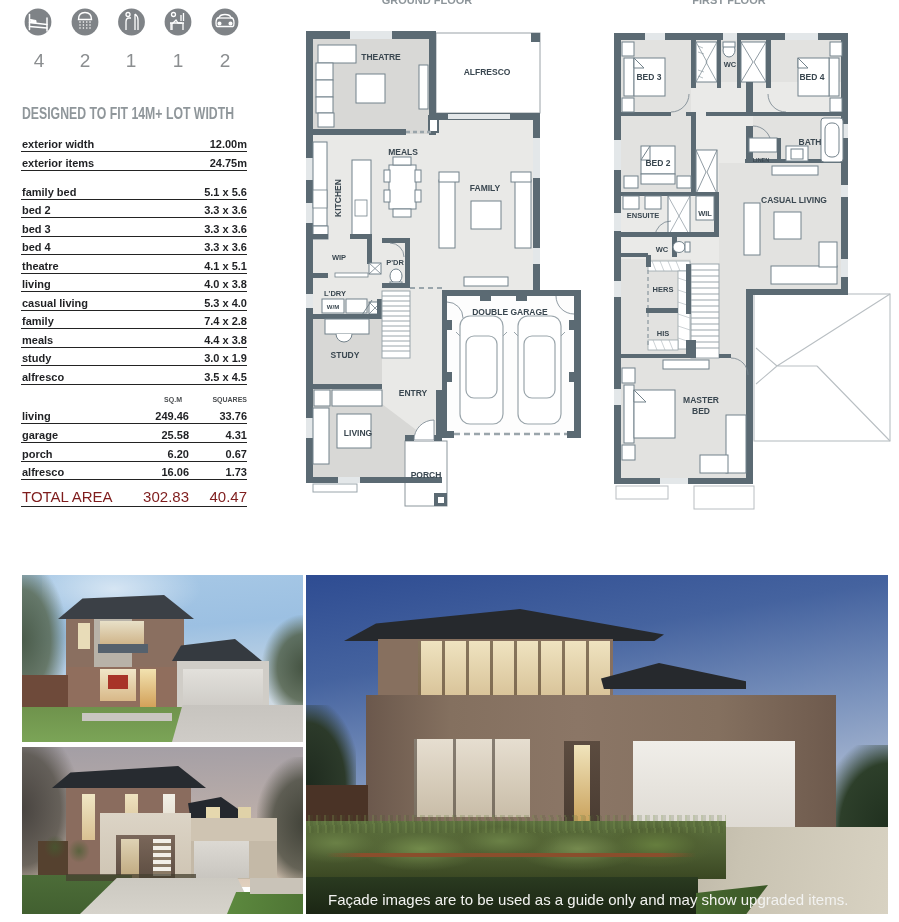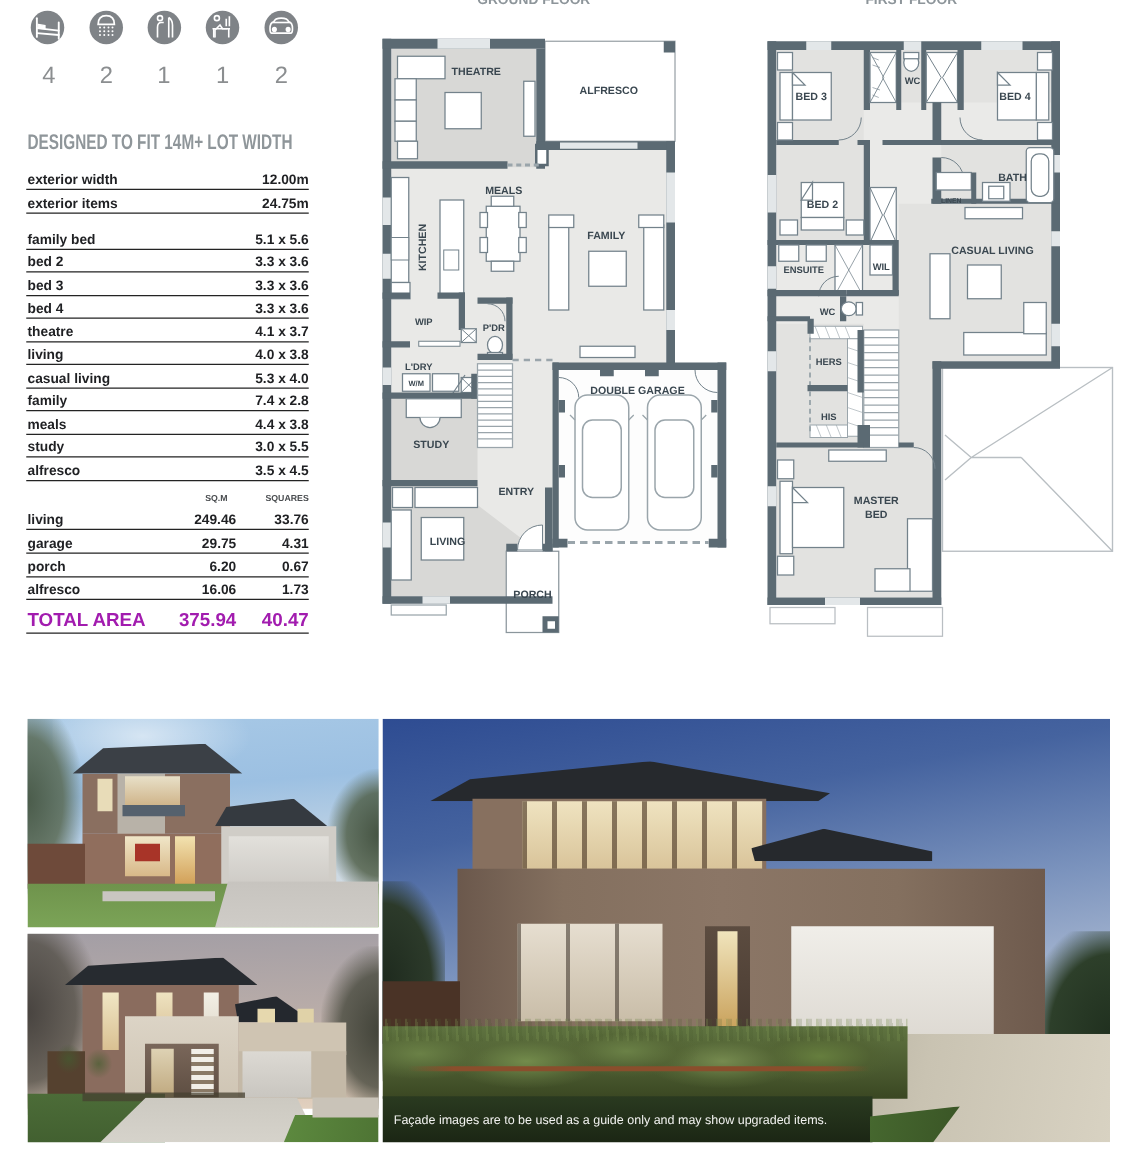--- a/index.html
+++ b/index.html
@@ -100,76 +100,76 @@
     <div class="abs" style="left:21px;top:221.5px;width:226px;height:14px;border-bottom:1.2px solid #232323;font-size:11px;font-weight:bold;color:#1f2023">
       <span style="position:absolute;left:1px;bottom:1px">bed 3</span>
       <span style="position:absolute;right:0;bottom:1px">3.3 x 3.6</span>
     </div>
     <div class="abs" style="left:21px;top:240px;width:226px;height:14px;border-bottom:1.2px solid #232323;font-size:11px;font-weight:bold;color:#1f2023">
       <span style="position:absolute;left:1px;bottom:1px">bed 4</span>
       <span style="position:absolute;right:0;bottom:1px">3.3 x 3.6</span>
     </div>
     <div class="abs" style="left:21px;top:258.5px;width:226px;height:14px;border-bottom:1.2px solid #232323;font-size:11px;font-weight:bold;color:#1f2023">
       <span style="position:absolute;left:1px;bottom:1px">theatre</span>
-      <span style="position:absolute;right:0;bottom:1px">4.1 x 3.7</span>
+      <span style="position:absolute;right:0;bottom:1px">4.1 x 5.1</span>
     </div>
     <div class="abs" style="left:21px;top:277px;width:226px;height:14px;border-bottom:1.2px solid #232323;font-size:11px;font-weight:bold;color:#1f2023">
       <span style="position:absolute;left:1px;bottom:1px">living</span>
       <span style="position:absolute;right:0;bottom:1px">4.0 x 3.8</span>
     </div>
     <div class="abs" style="left:21px;top:295.5px;width:226px;height:14px;border-bottom:1.2px solid #232323;font-size:11px;font-weight:bold;color:#1f2023">
       <span style="position:absolute;left:1px;bottom:1px">casual living</span>
       <span style="position:absolute;right:0;bottom:1px">5.3 x 4.0</span>
     </div>
     <div class="abs" style="left:21px;top:314px;width:226px;height:14px;border-bottom:1.2px solid #232323;font-size:11px;font-weight:bold;color:#1f2023">
       <span style="position:absolute;left:1px;bottom:1px">family</span>
       <span style="position:absolute;right:0;bottom:1px">7.4 x 2.8</span>
     </div>
     <div class="abs" style="left:21px;top:332.5px;width:226px;height:14px;border-bottom:1.2px solid #232323;font-size:11px;font-weight:bold;color:#1f2023">
       <span style="position:absolute;left:1px;bottom:1px">meals</span>
       <span style="position:absolute;right:0;bottom:1px">4.4 x 3.8</span>
     </div>
     <div class="abs" style="left:21px;top:351px;width:226px;height:14px;border-bottom:1.2px solid #232323;font-size:11px;font-weight:bold;color:#1f2023">
       <span style="position:absolute;left:1px;bottom:1px">study</span>
-      <span style="position:absolute;right:0;bottom:1px">3.0 x 5.5</span>
+      <span style="position:absolute;right:0;bottom:1px">3.0 x 1.9</span>
     </div>
     <div class="abs" style="left:21px;top:369.5px;width:226px;height:14px;border-bottom:1.2px solid #232323;font-size:11px;font-weight:bold;color:#1f2023">
       <span style="position:absolute;left:1px;bottom:1px">alfresco</span>
       <span style="position:absolute;right:0;bottom:1px">3.5 x 4.5</span>
     </div>
   </div>
 
 <div id="areatable">
     <div class="abs" style="left:21px;top:396px;width:226px;font-size:7px;font-weight:bold;color:#4a4d50">
       <span style="position:absolute;right:65px">SQ.M</span>
       <span style="position:absolute;right:0">SQUARES</span>
     </div>
     <div class="abs" style="left:21px;top:409px;width:226px;height:14px;border-bottom:1.2px solid #232323;font-size:11px;font-weight:bold;color:#1f2023">
       <span style="position:absolute;left:1px;bottom:1px">living</span>
       <span style="position:absolute;right:58px;bottom:1px">249.46</span>
       <span style="position:absolute;right:0;bottom:1px">33.76</span>
     </div>
     <div class="abs" style="left:21px;top:427.5px;width:226px;height:14px;border-bottom:1.2px solid #232323;font-size:11px;font-weight:bold;color:#1f2023">
       <span style="position:absolute;left:1px;bottom:1px">garage</span>
-      <span style="position:absolute;right:58px;bottom:1px">29.75</span>
+      <span style="position:absolute;right:58px;bottom:1px">25.58</span>
       <span style="position:absolute;right:0;bottom:1px">4.31</span>
     </div>
     <div class="abs" style="left:21px;top:446.5px;width:226px;height:14px;border-bottom:1.2px solid #232323;font-size:11px;font-weight:bold;color:#1f2023">
       <span style="position:absolute;left:1px;bottom:1px">porch</span>
       <span style="position:absolute;right:58px;bottom:1px">6.20</span>
       <span style="position:absolute;right:0;bottom:1px">0.67</span>
     </div>
     <div class="abs" style="left:21px;top:465px;width:226px;height:14px;border-bottom:1.2px solid #232323;font-size:11px;font-weight:bold;color:#1f2023">
       <span style="position:absolute;left:1px;bottom:1px">alfresco</span>
       <span style="position:absolute;right:58px;bottom:1px">16.06</span>
       <span style="position:absolute;right:0;bottom:1px">1.73</span>
     </div>
-    <div class="abs" style="left:21px;top:490px;width:226px;height:16px;border-bottom:1.5px solid #232323;font-size:15px;font-weight:bold;color:#a21caf">
+    <div class="abs" style="left:21px;top:490px;width:226px;height:16px;border-bottom:1.5px solid #232323;font-size:15px;font-weight:normal;color:#7f1d1d">
       <span style="position:absolute;left:1px;bottom:1px">TOTAL AREA</span>
-      <span style="position:absolute;right:58px;bottom:1px">375.94</span>
+      <span style="position:absolute;right:58px;bottom:1px">302.83</span>
       <span style="position:absolute;right:0;bottom:1px">40.47</span>
     </div>
   </div>
 
 <div class="abs" style="left:377px;top:-6px;width:100px;text-align:center;font-weight:bold;font-size:11px;color:#8d959a">GROUND FLOOR</div>
 
 <div class="abs" style="left:679px;top:-6px;width:100px;text-align:center;font-weight:bold;font-size:11px;color:#8d959a">FIRST FLOOR</div>
 
 <svg class="abs" style="left:296px;top:20px" width="300" height="495" viewBox="296 20 300 495" font-family="Liberation Sans,sans-serif">
 
@@ -868,14 +868,14 @@
     linear-gradient(#5f7340 0%,#4c5c31 55%,#3a4722 100%)"></div>
 
   <div class="abs" style="left:0;top:240px;width:420px;height:18px;background:repeating-linear-gradient(86deg,rgba(118,142,76,0) 0 3px,rgba(118,142,76,0.32) 3px 5px,rgba(70,88,44,0.18) 5px 8px)"></div>
 
   <div class="abs" style="left:20px;top:278px;width:370px;height:4px;background:linear-gradient(90deg,rgba(122,69,42,0),#8a4e2c 10%,#8a4e2c 90%,rgba(122,69,42,0))"></div>
 
   <div class="abs" style="left:0;top:302px;width:392px;height:37px;background:linear-gradient(#2a3a20,#1b2614)"></div>
 
   <div class="abs" style="left:390px;top:310px;width:72px;height:29px;background:linear-gradient(100deg,#46682f,#3a5526);clip-path:polygon(0 28%,100% 0,70% 100%,0 100%)"></div>
 
-  <div class="abs" style="left:9px;top:316px;font-size:10px;color:#f2f2f0">Façade images are to be used as a guide only and may show upgraded items.</div>
+  <div class="abs" style="left:22px;top:316px;font-size:15px;color:#f2f2f0">Façade images are to be used as a guide only and may show upgraded items.</div>
 </div>
 
 </body></html>

